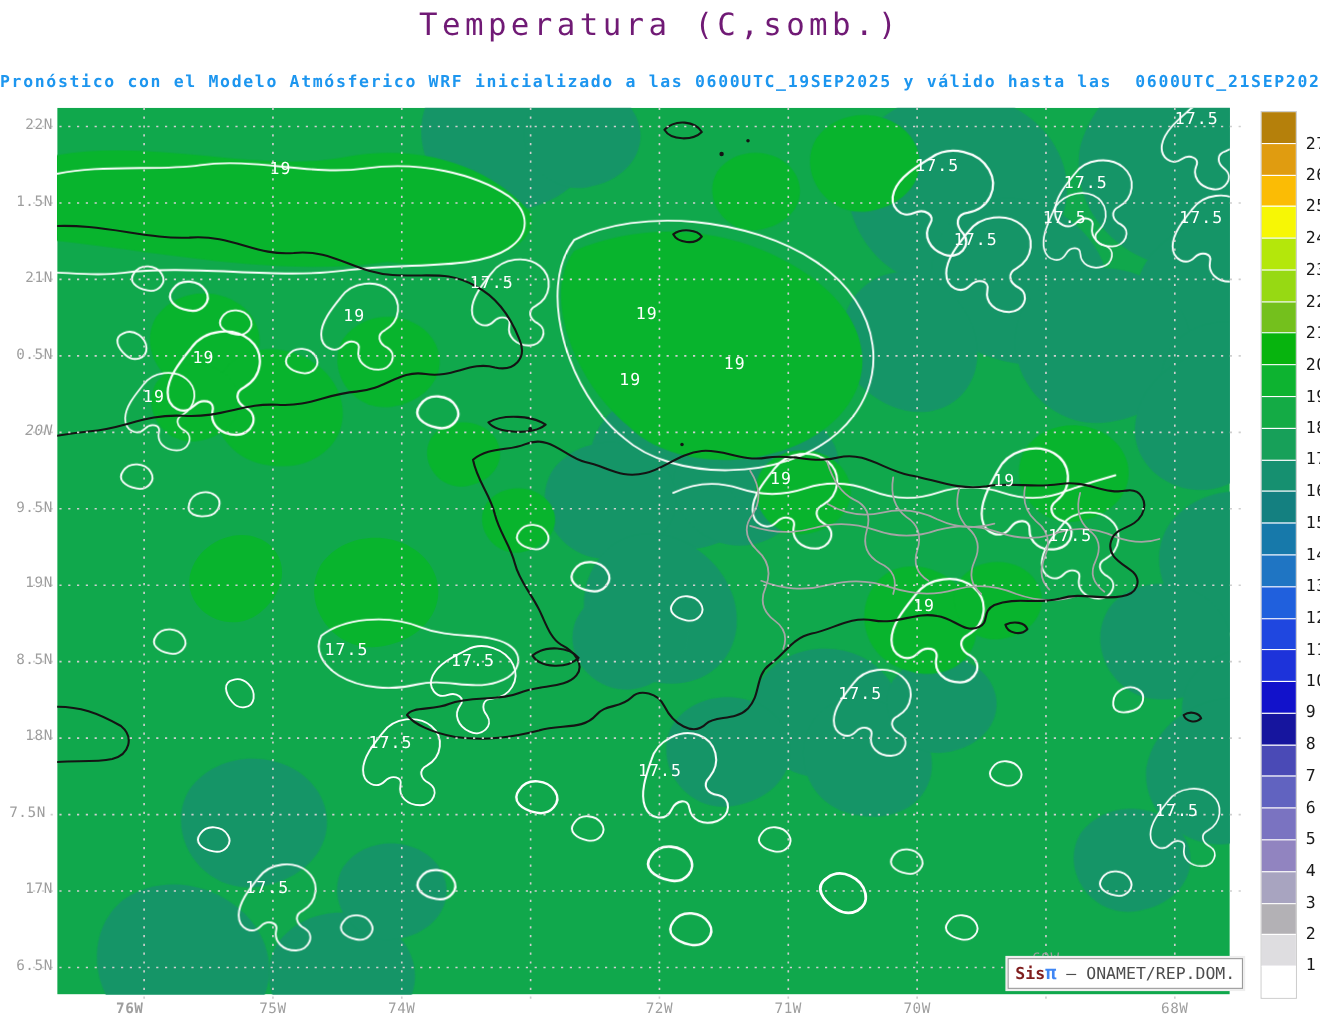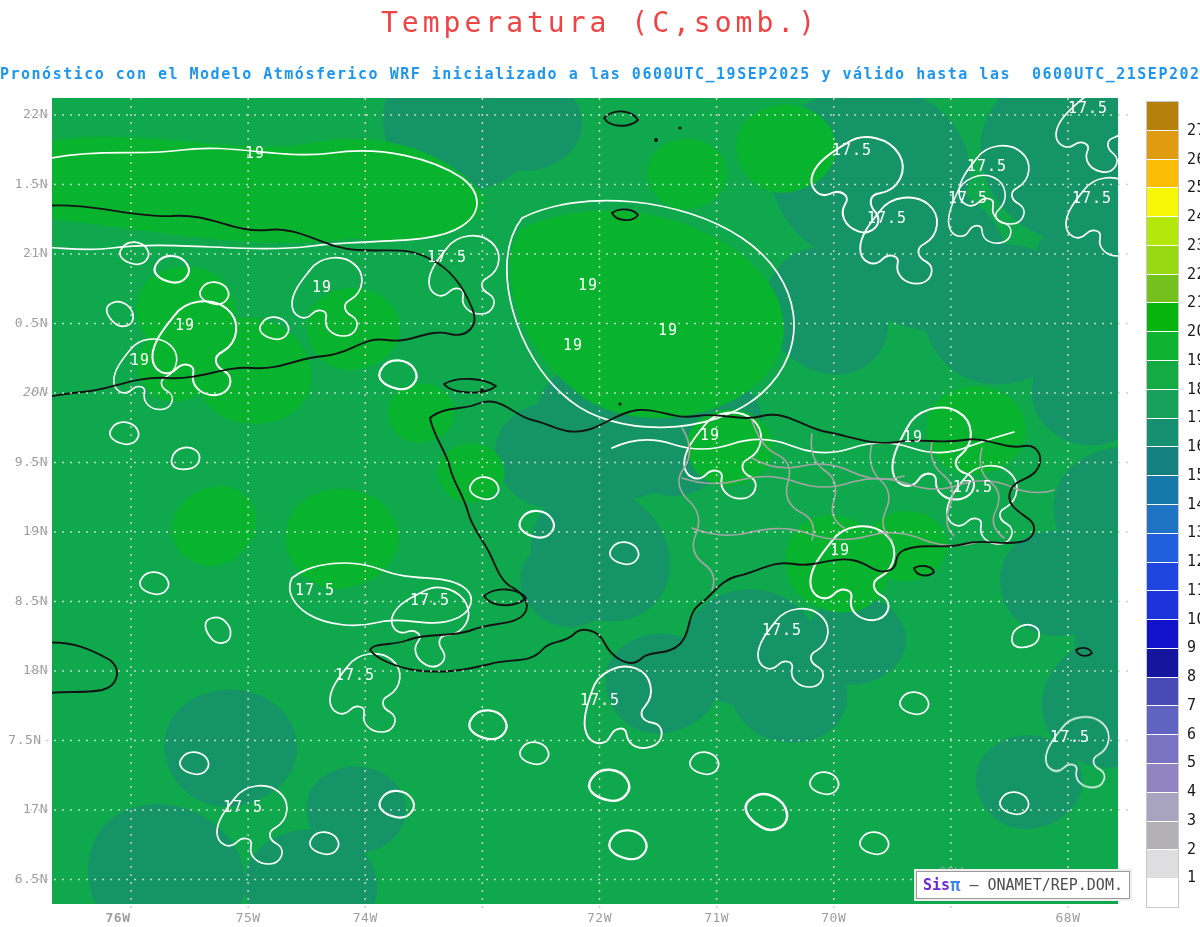--- a/index.html
+++ b/index.html
@@ -1,38 +1,38 @@
 <!DOCTYPE html>
 <html><head>
 <meta charset="utf-8">
 <style>
   html,body{margin:0;padding:0;background:#ffffff;}
   .stage{position:relative;width:1200px;height:927px;background:#ffffff;overflow:hidden;
          font-family:"DejaVu Sans Mono","Liberation Mono",monospace;}
   .title{position:absolute;top:6px;left:0;width:1200px;text-align:center;
-         font-size:28px;letter-spacing:4px;color:#ef4444;font-weight:400;white-space:pre;}
+         font-size:28px;letter-spacing:4px;color:#701a75;font-weight:400;white-space:pre;}
   .sub1{position:absolute;top:44px;left:0;width:1200px;text-align:center;
         font-size:15px;letter-spacing:1.5px;font-weight:700;color:#3c43da;white-space:pre;}
   .sub2{position:absolute;top:65px;left:0;width:1200px;text-align:center;
         font-size:15px;letter-spacing:1.5px;font-weight:700;color:#1d96ef;white-space:pre;}
   .map{position:absolute;left:52px;top:98px;width:1066px;height:806px;}
   .map svg{position:absolute;left:0;top:0;overflow:visible;}
   .contour-label{position:absolute;transform:translate(-50%,-50%);color:#ffffff;
         font-size:15px;letter-spacing:1px;white-space:nowrap;}
   .lat-label{position:absolute;width:46px;text-align:right;font-size:13px;color:#9e9e9e;letter-spacing:0.5px;}
   .lon-label{position:absolute;width:48px;text-align:center;font-size:13px;color:#9e9e9e;letter-spacing:0.5px;}
   .colorbar{position:absolute;left:1146px;top:101px;width:31px;height:805px;
         display:flex;flex-direction:column;border:1px solid #c9c9c9;background:#ffffff;}
   .colorbar .seg{flex:1;border-top:1px solid #ffffff;}
   .colorbar .seg:first-child{border-top:none;}
   .cbar-label{position:absolute;font-size:15px;color:#1a1a1a;letter-spacing:0.5px;}
   .logo{position:absolute;left:916px;top:871px;width:212px;height:26px;background:#ffffff;
         border:1px solid #9a9a9a;box-shadow:0 0 0 2px #eeeeee;display:flex;align-items:center;
         justify-content:center;font-size:15px;white-space:pre;}
-  .logo .sis{color:#6d28d9;font-weight:700;}
+  .logo .sis{color:#7f1d1d;font-weight:700;}
   .logo .pi{color:#3f86f4;font-weight:700;font-size:17px;}
   .logo .rest{color:#4d4d4d;}
 </style>
 </head>
 <body>
 
 <div class="stage">
 
   <div class="title">Temperatura (C,somb.)</div>
   <div class="sub2">Pronóstico con el Modelo Atmósferico WRF inicializado a las 0600UTC_19SEP2025 y válido hasta las  0600UTC_21SEP2025</div>

